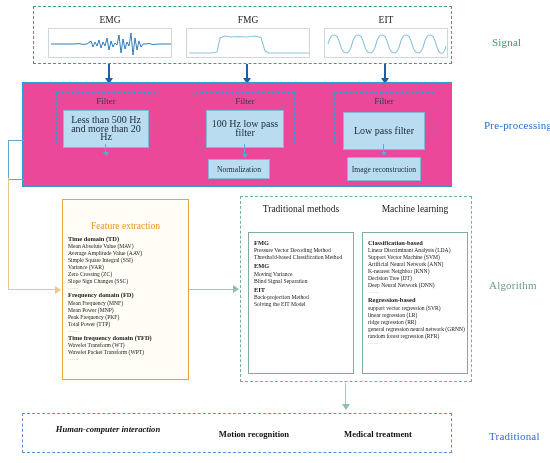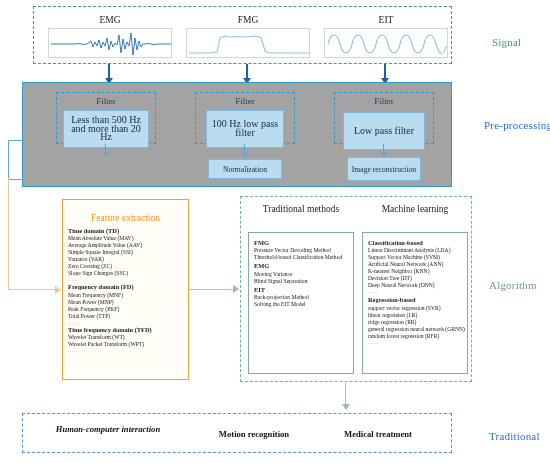--- a/index.html
+++ b/index.html
@@ -16,35 +16,35 @@
 
   
   #signal-band{left:33px;top:6px;width:419px;height:58px;
       border:1.6px dashed #3fa06f;box-sizing:border-box;}
   .sig-cell{position:absolute;top:8px;}
   .sig-title{font-size:9.5px;text-align:center;color:#222;line-height:11px;}
   .sig-plot{margin-top:2px;border:1px solid #cfd6dd;background:#fff;box-sizing:border-box;}
 
   
   #pre-band{left:22px;top:82px;width:430px;height:105px;
-      border:1.4px solid #2f9ad0;box-sizing:border-box;background:#a3a3a3;text-decoration:underline;}
+      border:1.4px solid #2f9ad0;box-sizing:border-box;background:#ec4899;text-decoration:underline;}
   .filter-box{position:absolute;border:1.3px dashed #2f9ad0;box-sizing:border-box;}
   .filter-title{font-size:9px;text-align:center;color:#2c3e50;margin-top:3px;}
   .filter-inner{position:absolute;left:50%;transform:translateX(-50%);
       background:#b9dcf0;border:1px solid #7fb8dc;box-sizing:border-box;
       font-size:10px;line-height:8.6px;text-align:center;color:#1b2a38;
       display:flex;align-items:center;justify-content:center;padding:18px 2px;}
   .out-box{position:absolute;background:#b9dcf0;border:1px solid #7fb8dc;
       box-sizing:border-box;font-size:7.6px;line-height:9px;text-align:center;
       color:#1b2a38;display:flex;align-items:center;justify-content:center;}
 
   
   #feat-box{left:62px;top:199px;width:127px;height:181px;
       border:1.2px solid #e8a33d;background:#fffdf6;box-sizing:border-box;}
-  #feat-title{font-size:9.5px;color:#e8952a;text-align:center;margin-top:13px;}
+  #feat-title{font-size:9.5px;color:#e8952a;text-align:center;margin-top:21px;}
   .feat-list{margin:4px 0 0 5px;font-size:5.6px;line-height:7.0px;color:#222;}
   .feat-h{font-weight:bold;font-size:6.4px;line-height:8.4px;}
   .dots{color:#888;font-size:5px;letter-spacing:.6px;line-height:6px;}
 
   
   #alg-band{left:240px;top:196px;width:232px;height:186px;
       border:1.4px dashed #6fb3a0;box-sizing:border-box;}
   .alg-col-title{position:absolute;font-size:9.5px;text-align:center;
       line-height:11px;color:#222;}
   .alg-box{position:absolute;border:1px solid #7fae9c;background:#fff;box-sizing:border-box;}
@@ -131,21 +131,21 @@
 
   <div class="filter-box" style="left:33px;top:9px;width:100px;height:52px;">
     <div class="filter-title">Filter</div>
     <div class="filter-inner" style="top:17px;width:86px;height:28px;">Less than 500 Hz and more than 20 Hz</div>
   </div>
 
   <div class="filter-box" style="left:172px;top:9px;width:100px;height:52px;">
     <div class="filter-title">Filter</div>
     <div class="filter-inner" style="top:17px;width:78px;height:24px;">100 Hz low pass filter</div>
   </div>
-  <div class="out-box" style="left:185px;top:76px;width:74px;height:20px;">Normalization</div>
+  <div class="out-box" style="left:185px;top:76px;width:62px;height:20px;">Normalization</div>
 
   <div class="filter-box" style="left:311px;top:9px;width:100px;height:52px;">
     <div class="filter-title">Filter</div>
     <div class="filter-inner" style="top:19px;width:82px;height:18px;">Low pass filter</div>
   </div>
   <div class="out-box" style="left:324px;top:74px;width:74px;height:24px;">Image reconstruction</div>
 
   <div class="vline-lite" style="left:82px;top:61px;height:9px;"></div>
   <div class="arrow-dn-lite" style="left:79.5px;top:69px;"></div>
   <div class="vline-lite" style="left:221px;top:61px;height:11px;"></div>

